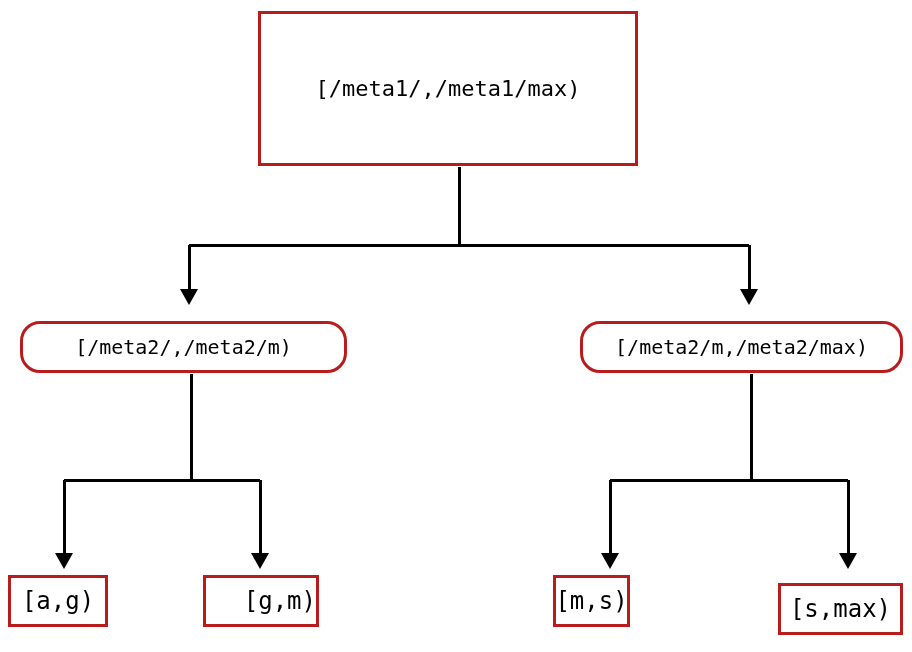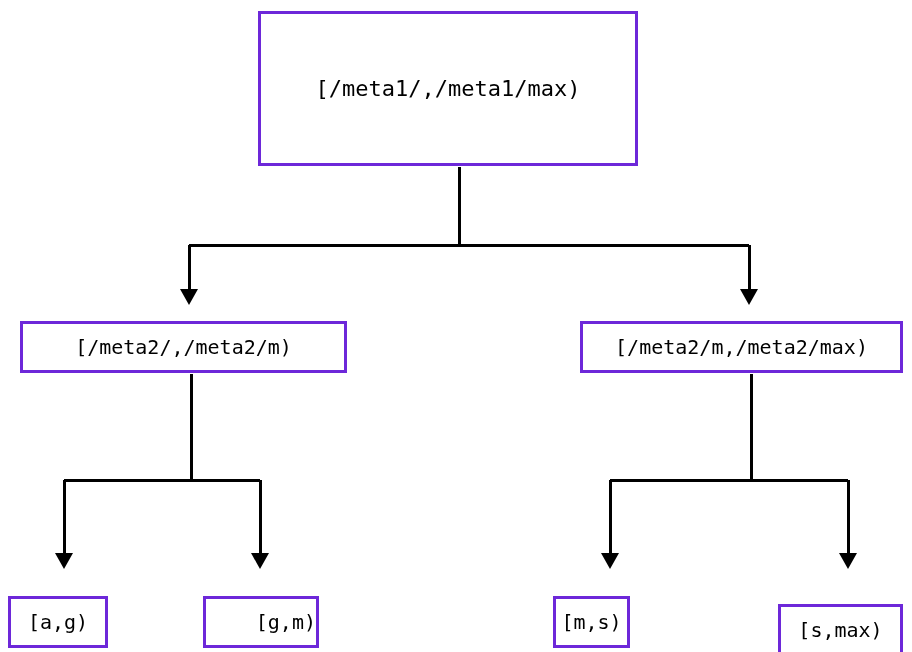--- a/index.html
+++ b/index.html
@@ -21,21 +21,21 @@
   #tree-svg {
     position: absolute;
     left: 0;
     top: 0;
     width: 912px;
     height: 652px;
   }
   .node-box {
     position: absolute;
     box-sizing: border-box;
-    border: 3px solid #6d28d9;
+    border: 3px solid #b91c1c;
     background: #ffffff;
     display: flex;
     align-items: center;
     justify-content: center;
     color: #000000;
     font-family: "DejaVu Sans Mono", "Liberation Mono", monospace;
     white-space: pre;
     letter-spacing: 0px;
   }
   .node-label {
@@ -47,27 +47,28 @@
     left: 258px;
     top: 11px;
     width: 380px;
     height: 155px;
     font-size: 22px;
   }
   .level-mid {
     top: 321px;
     height: 52px;
     font-size: 20px;
+    border-radius: 20px;
   }
   .mid-left  { left: 20px;  width: 327px; }
   .mid-right { left: 580px; width: 323px; }
   .level-leaf {
-    top: 596px;
+    top: 575px;
     height: 52px;
-    font-size: 20px;
+    font-size: 24px;
   }
   .leaf-1 { left: 8px;   width: 100px; }
   .leaf-2 { left: 203px; width: 116px; justify-content: flex-end; }
   .leaf-3 { left: 553px; width: 77px; }
   .leaf-4 { left: 778px; width: 125px; margin-top: 8px; }
 </style>
 </head>
 <body>
 
 <div id="diagram-root">

